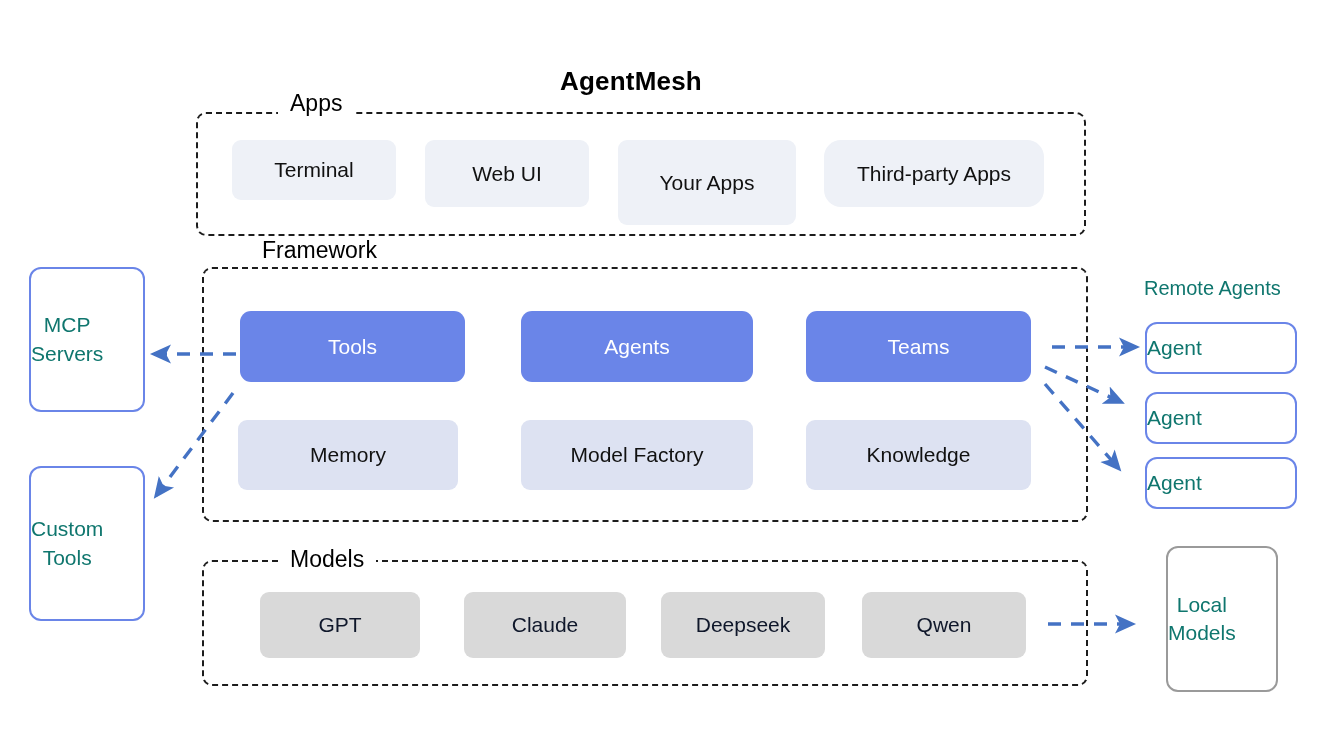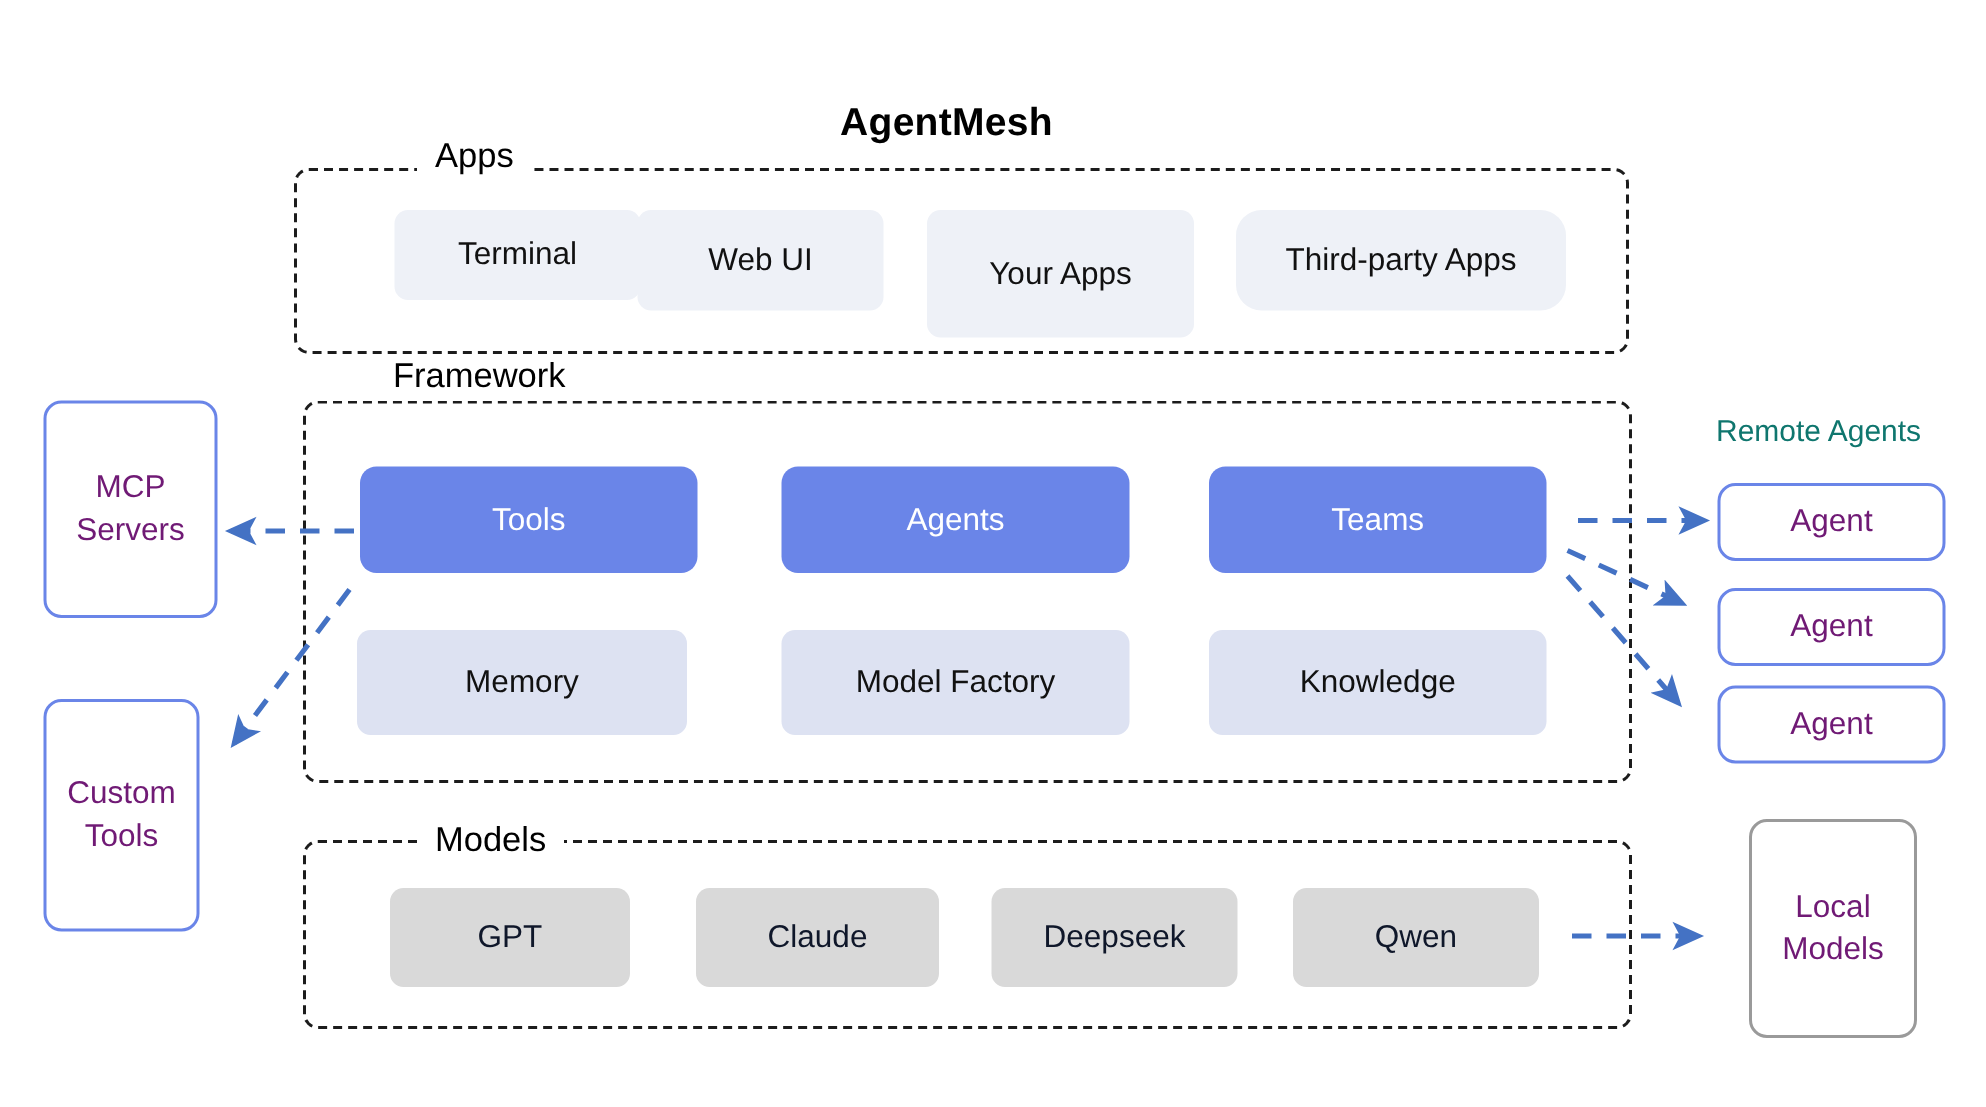--- a/index.html
+++ b/index.html
@@ -70,25 +70,25 @@
 
   
   .outline-box {
     position: absolute;
     box-sizing: border-box;
     background: #ffffff;
     border: 2.5px solid #6a85e8;
     border-radius: 12px;
     display: flex;
     align-items: center;
-    justify-content: center;
+    justify-content: flex-start;
     text-align: center;
     font-size: 21px;
     line-height: 1.35;
-    color: #701a75;
+    color: #0f766e;
   }
   .outline-box.gray {
     border-color: #9a9a9a;
   }
 
   .side-label {
     position: absolute;
     font-size: 20px;
     color: #0f766e;
     white-space: nowrap;
@@ -108,21 +108,21 @@
 </head>
 <body>
 
 <div id="canvas">
 
   <div class="title">AgentMesh</div>
 
   <div class="group" style="left:196px; top:112px; width:890px; height:124px;"></div>
   <div class="group-label" style="left:278px; top:92px;">Apps</div>
 
-  <div class="chip chip-app" style="left:232px; top:140px; width:164px; height:60px;margin-left:31px;">
+  <div class="chip chip-app" style="left:232px; top:140px; width:164px; height:60px;">
     <span>Terminal</span>
   </div>
   <div class="chip chip-app" style="left:425px; top:140px; width:164px; height:67px;">
     <span>Web UI</span>
   </div>
   <div class="chip chip-app" style="left:618px; top:140px; width:178px; height:85px;">
     <span>Your Apps</span>
   </div>
   <div class="chip chip-app" style="left:824px; top:140px; width:220px; height:67px;border-radius:17px;">
     <span>Third-party Apps</span>
@@ -167,21 +167,21 @@
     <span>Qwen</span>
   </div>
 
   <div class="outline-box" style="left:29px; top:267px; width:116px; height:145px;">
     <div>
       <div>MCP</div>
       <div>Servers</div>
     </div>
   </div>
 
-  <div class="outline-box" style="left:29px; top:466px; width:104px; height:155px;">
+  <div class="outline-box" style="left:29px; top:466px; width:116px; height:155px;">
     <div>
       <div>Custom</div>
       <div>Tools</div>
     </div>
   </div>
 
   <div class="side-label" style="left:1144px; top:277px; width:154px;">Remote Agents</div>
 
   <div class="outline-box" style="left:1145px; top:322px; width:152px; height:52px;">
     <span>Agent</span>

